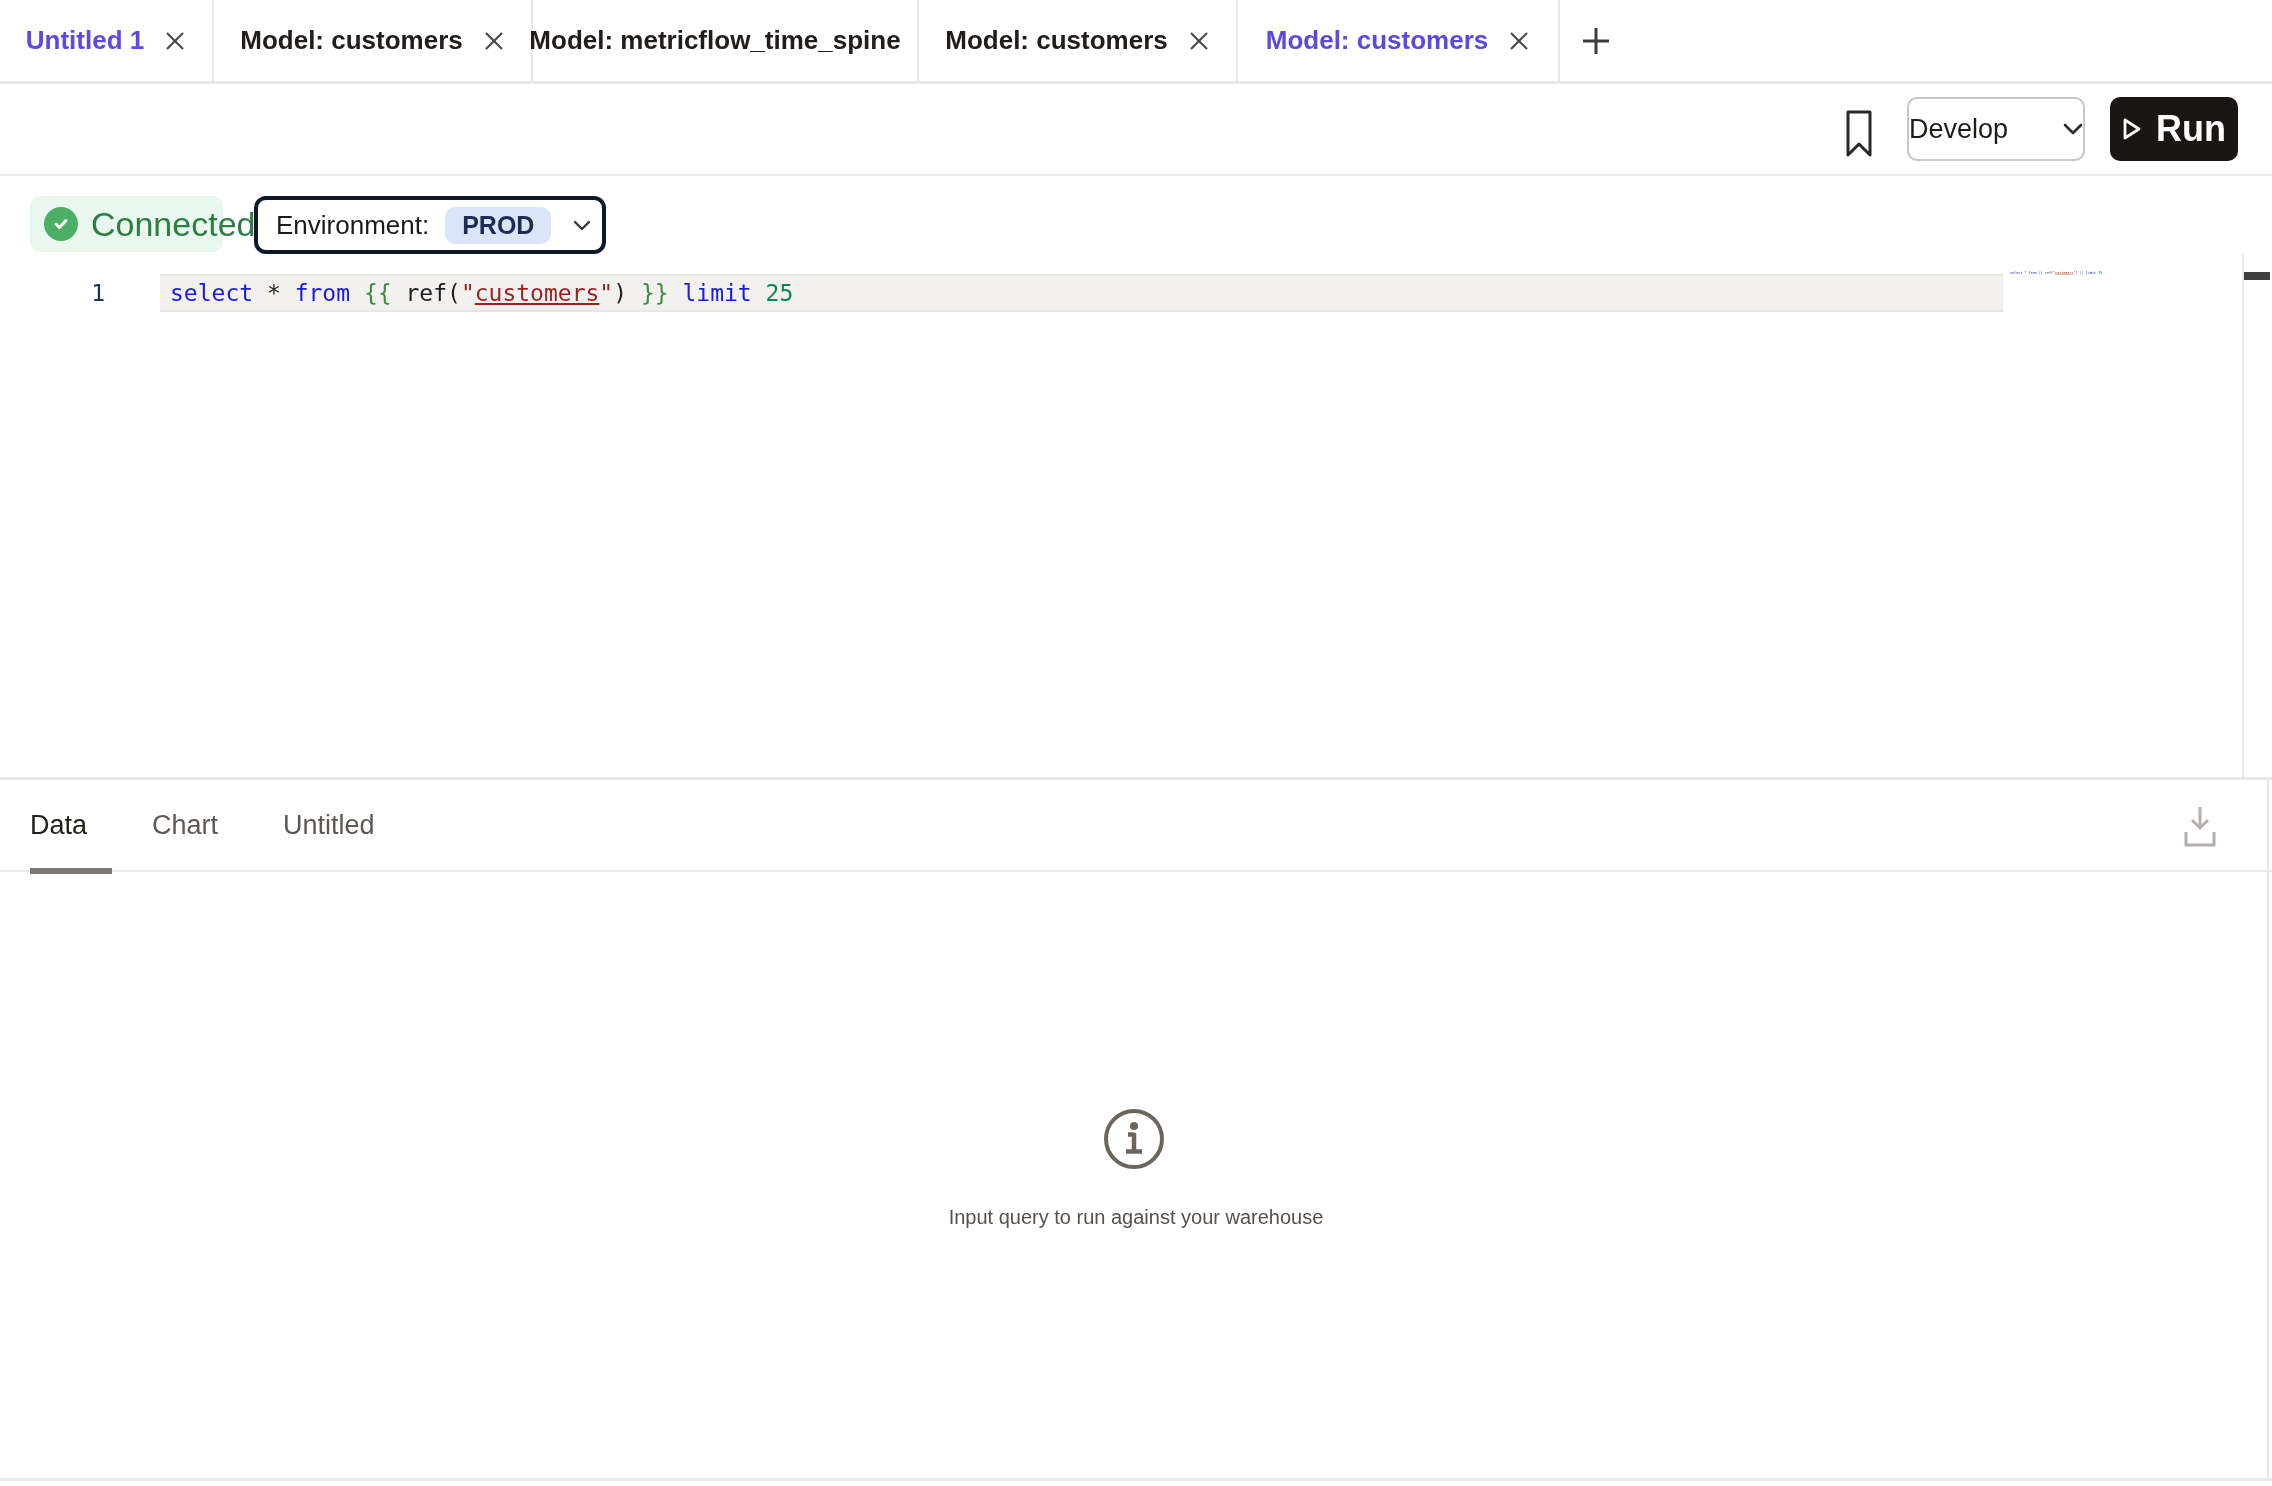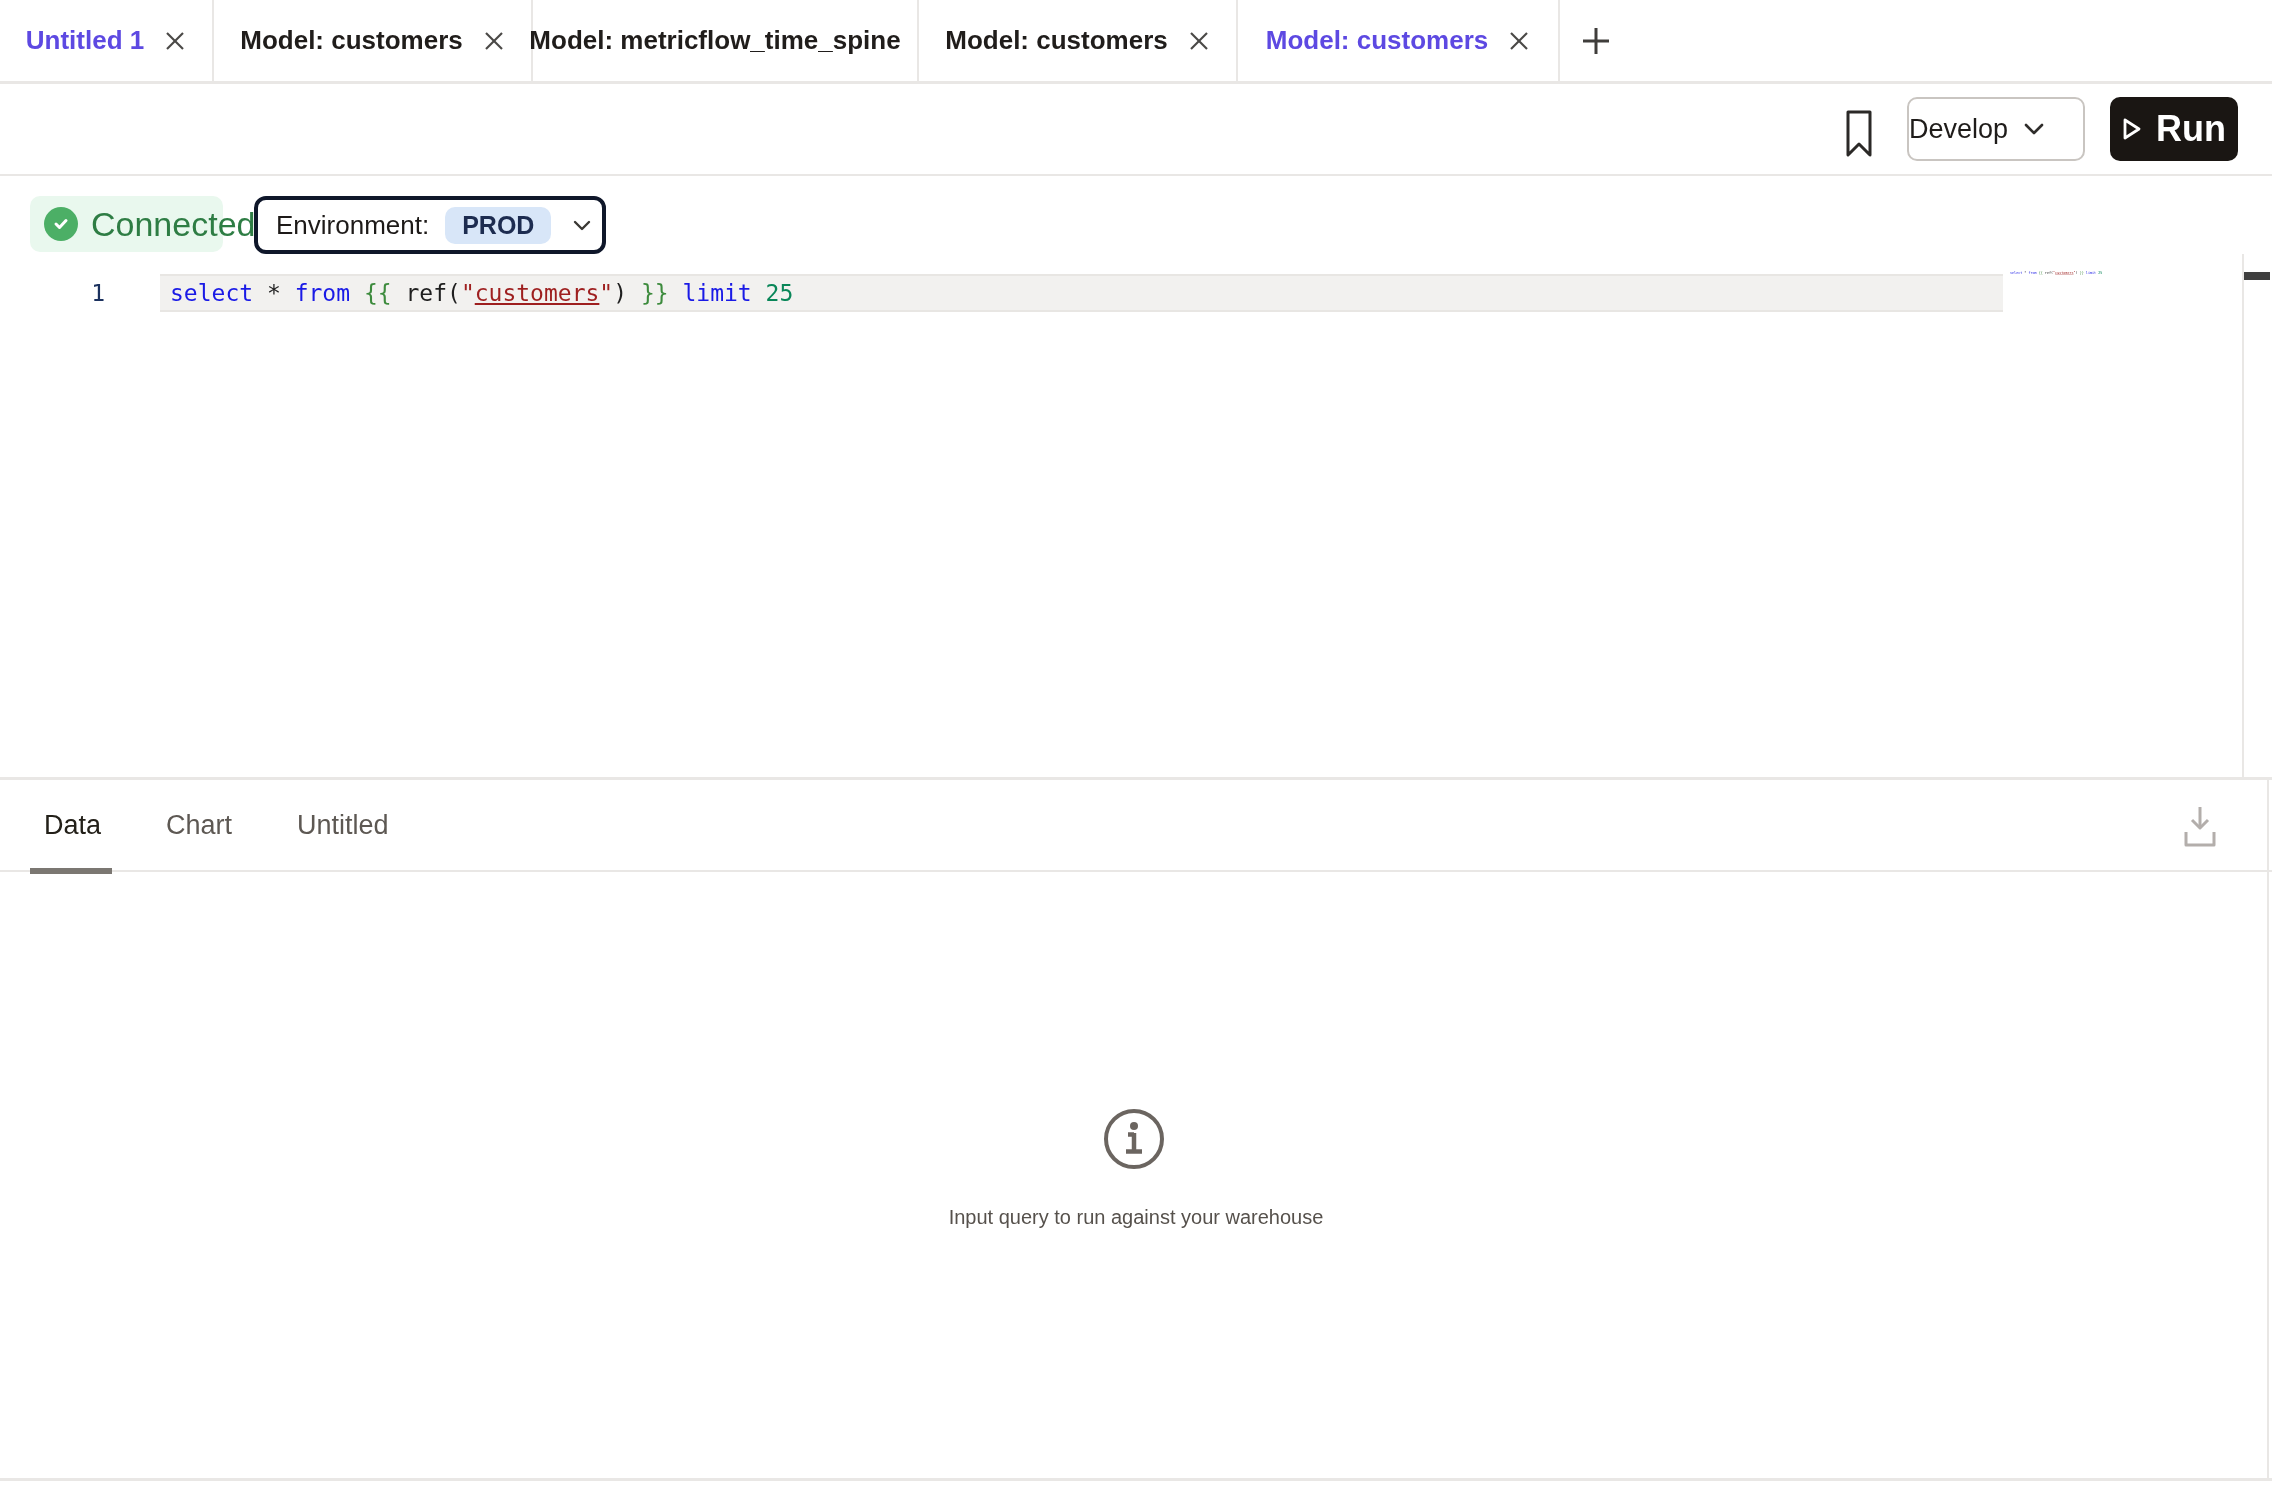--- a/index.html
+++ b/index.html
@@ -14,21 +14,21 @@
        align-items:center;justify-content:center;gap:20px;font-size:26px;
        color:var(--tab-text);background:#fff;cursor:pointer;font-weight:bold;}
   .tab .tab-label{white-space:nowrap;}
   .tab.active .tab-label{color:var(--tab-active);}
   .newtab{width:72px;display:flex;align-items:center;justify-content:center;}
 
   
   .toolbar{left:0;top:84px;width:2272px;height:90px;border-bottom:2px solid var(--border);background:#fff;}
   .bookmark{left:1845px;top:110px;width:28px;height:48px;}
   .develop-btn{left:1907px;top:97px;width:178px;height:64px;border:2px solid #c9c5c1;
-       border-radius:10px;box-sizing:border-box;display:flex;align-items:center;justify-content:flex-start;
+       border-radius:10px;box-sizing:border-box;display:flex;align-items:center;justify-content:space-between;
        gap:16px;font-size:27px;color:#1f1c1a;background:#fff;cursor:pointer;}
   .run-btn{left:2110px;top:97px;width:128px;height:64px;background:var(--run-bg);border-radius:10px;
        display:flex;align-items:center;justify-content:center;gap:14px;font-size:36px;font-weight:600;
        color:var(--run-text);cursor:pointer;}
 
   
   .connected-badge{left:30px;top:196px;width:193px;height:56px;background:var(--connected-bg);
        border-radius:10px;display:flex;align-items:center;gap:13px;padding-left:14px;
        box-sizing:border-box;font-size:34px;font-weight:500;color:var(--connected-text);}
   .check-circle{width:34px;height:34px;border-radius:50%;background:var(--connected-circle);
@@ -47,21 +47,21 @@
   .code-line{left:170px;top:274px;height:38px;line-height:38px;white-space:pre;
        font-family:"DejaVu Sans Mono",monospace;font-size:23px;}
   .minimap{left:2010px;top:271px;white-space:pre;font-family:"DejaVu Sans Mono",monospace;
        font-size:23px;transform:scale(0.148);transform-origin:0 0;}
   .ruler-line{left:2242px;top:254px;width:2px;height:523px;background:var(--border);}
   .cursor-mark{left:2244px;top:272px;width:26px;height:8px;background:#3f3f3f;}
 
   
   .panel-divider{left:0;top:777px;width:2272px;height:3px;background:var(--border);}
   .results-tabs{left:0;top:780px;width:2272px;height:92px;border-bottom:2px solid var(--border);
-       display:flex;align-items:stretch;padding-left:32px;box-sizing:border-box;gap:41px;background:#fff;}
+       display:flex;align-items:stretch;padding-left:18px;box-sizing:border-box;gap:41px;background:#fff;}
   .rtab{display:flex;align-items:center;padding:0 12px;font-size:27px;color:#5d5853;cursor:pointer;}
   .rtab.active{color:#232019;}
   .rtab-underline{left:30px;top:868px;width:82px;height:6px;background:var(--underline);}
   .right-border{left:2267px;top:780px;width:2px;height:699px;background:var(--border);}
   .download{left:2183px;top:804px;width:34px;height:44px;}
   .empty-icon{left:1102px;top:1107px;width:64px;height:64px;}
   .empty-text{left:0;top:1206px;width:2272px;text-align:center;font-size:20px;color:#56514c;}
   .bottom-border{left:0;top:1478px;width:2272px;height:3px;background:var(--border);}
 </style>
 </head>

